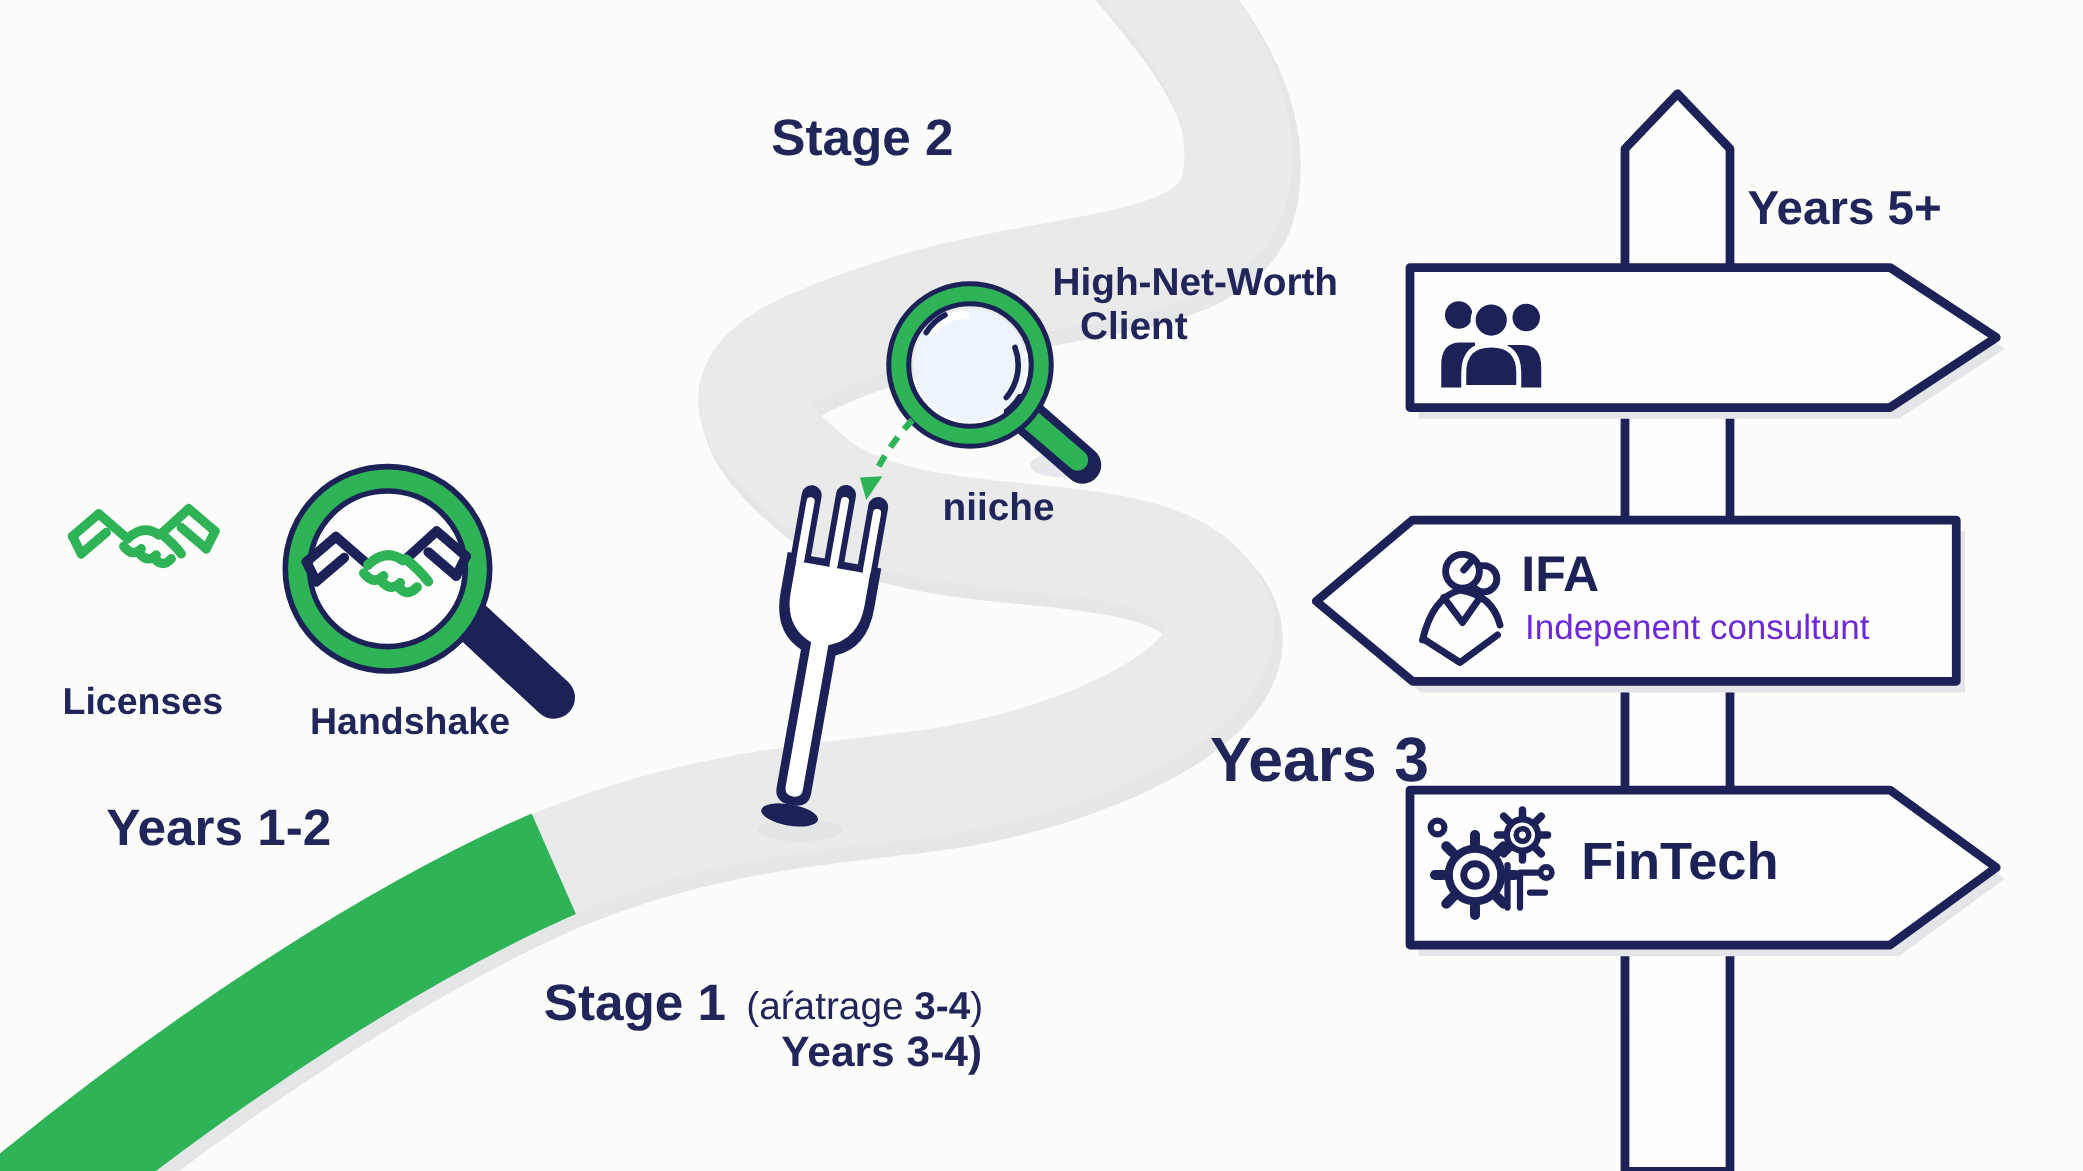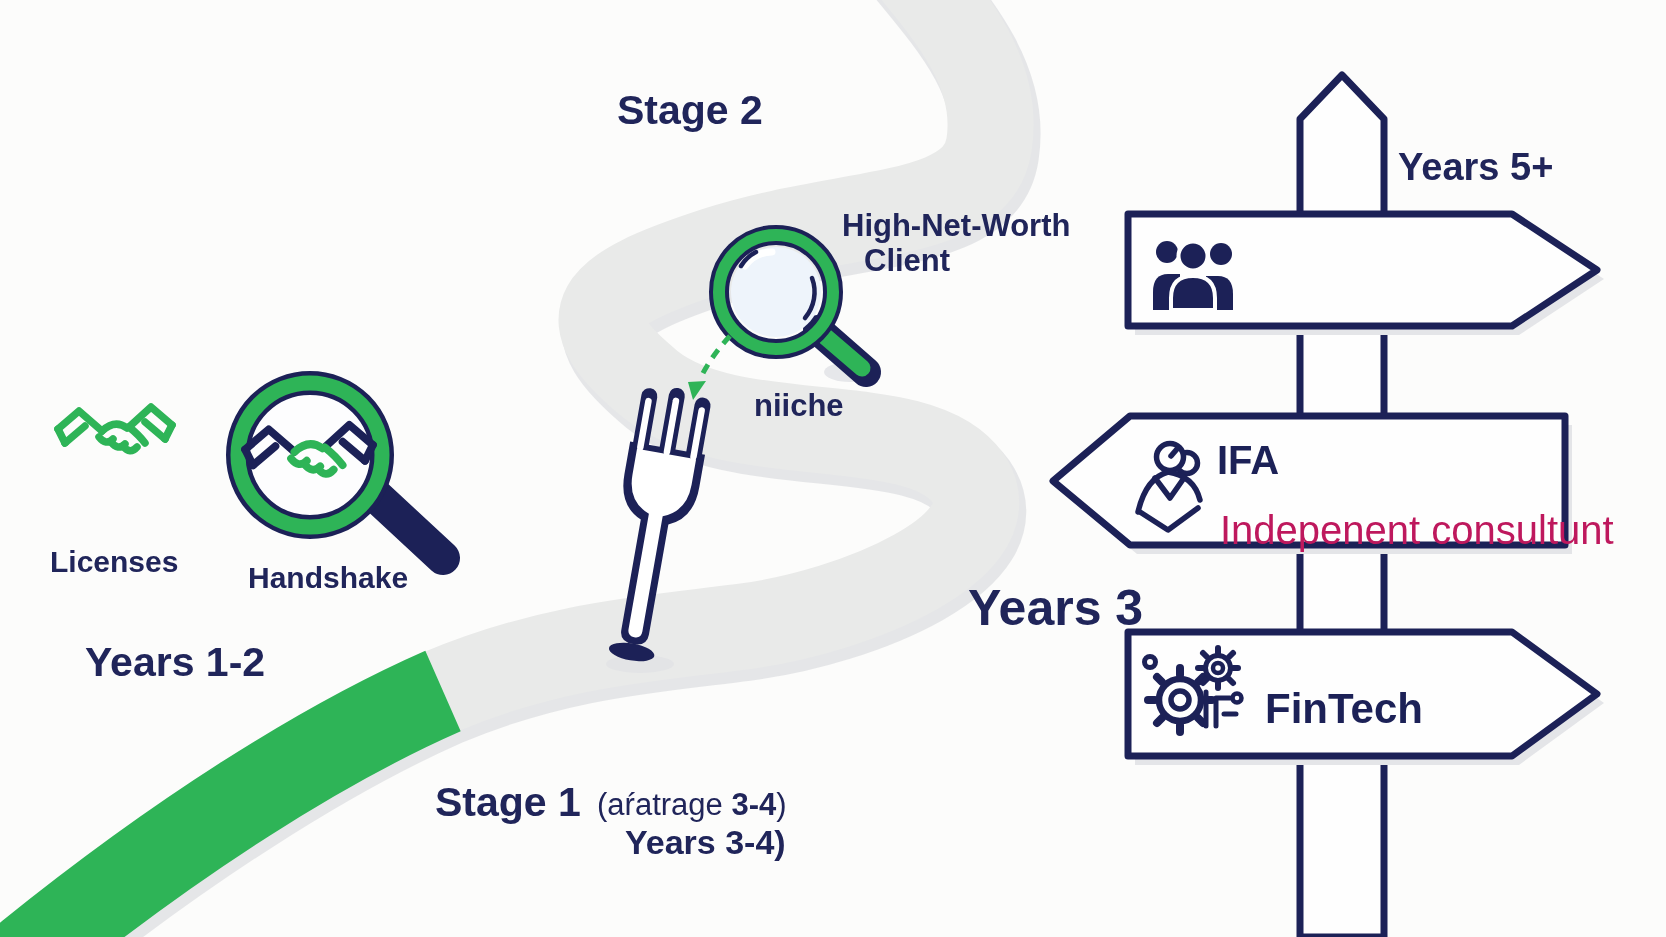--- a/index.html
+++ b/index.html
@@ -187,16 +187,16 @@
 <div class="lbl" style="left:85px;top:642px;font-size:41px;">Years 1-2</div>
 <div class="lbl" style="left:435px;top:782px;font-size:41px;">Stage 1</div>
 <div class="lbl note w400" style="left:597px;top:789px;font-size:31px;"><span>(aŕatrage </span><b>3-4</b><span>)</span></div>
 <div class="lbl" style="left:625px;top:825px;font-size:34px;text-align:right;">Years 3-4)</div>
 
 <div class="lbl" style="left:50px;top:547px;font-size:30px;">Licenses</div>
 <div class="lbl" style="left:248px;top:547px;font-size:30px;margin-top:16px;">Handshake</div>
 
 <div class="lbl" style="left:1398px;top:148px;font-size:38px;">Years 5+</div>
 <div class="lbl" style="left:1217px;top:440px;font-size:40px;color:#1c2157;">IFA</div>
-<div class="lbl w400" style="left:1220px;top:510px;font-size:40px;color:#be185d;">Indepenent consultunt</div>
-<div class="lbl" style="left:1265px;top:688px;font-size:42px;color:#1c2157;">FinTech</div>
+<div class="lbl w400" style="left:1220px;top:488px;font-size:28px;color:#6d28d9;">Indepenent consultunt</div>
+<div class="lbl" style="left:1265px;top:668px;font-size:42px;color:#1c2157;">FinTech</div>
 
 </div>
 
 </body></html>

